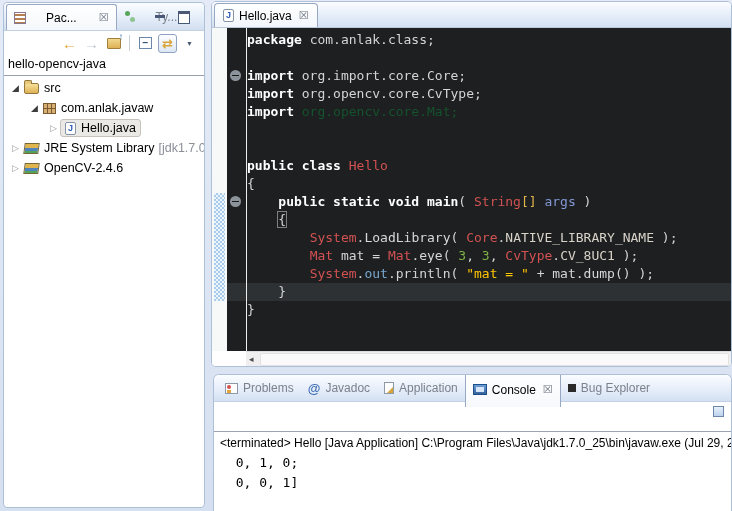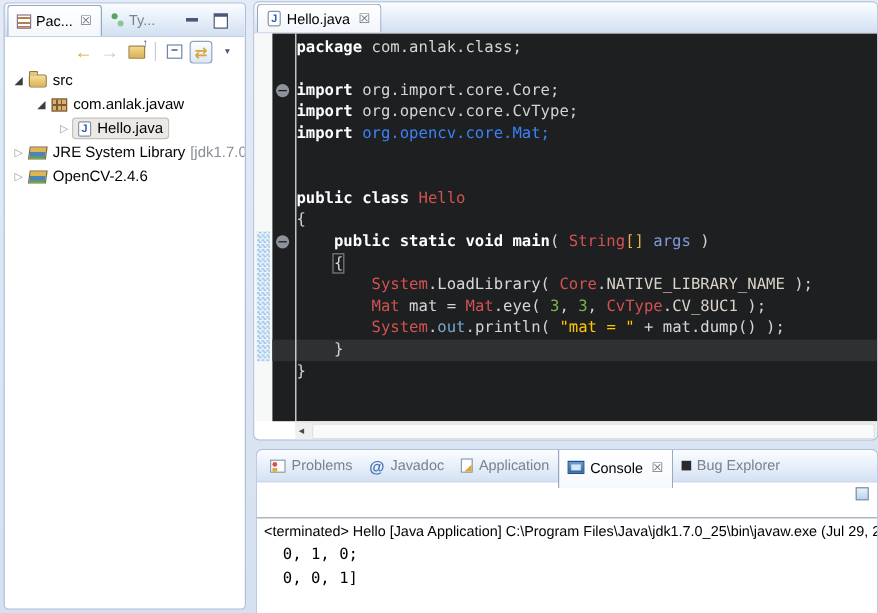--- a/index.html
+++ b/index.html
@@ -7,21 +7,21 @@
     position:relative;width:732px;height:511px;overflow:hidden;
     background:linear-gradient(#e4ebf7,#d5e0f0);
     font-family:"Liberation Sans","DejaVu Sans",sans-serif;
     -webkit-font-smoothing:antialiased;
   }
   
   #left-panel{position:absolute;left:3px;top:2px;width:202px;height:506px;background:#fff;
     border:1px solid #aebfd8;border-radius:4px;box-sizing:border-box;overflow:hidden}
   .lp-tabbar{height:27px;display:flex;align-items:stretch;position:relative;
     background:linear-gradient(#fbfdff,#e4edf9 55%,#d2dff0);border-bottom:1px solid #c3d0e4;border-radius:4px 4px 0 0}
-  .vtab{display:flex;align-items:center;gap:4px;padding:0 7px;font-size:12px;color:#7b828c;white-space:nowrap}
+  .vtab{display:flex;align-items:center;gap:20px;padding:0 7px;font-size:12px;color:#7b828c;white-space:nowrap}
   .vtab.active{background:linear-gradient(#ffffff,#f4f7fb);border:1px solid #98a8c2;border-bottom:none;
     border-radius:3px 3px 0 0;color:#000;margin:1px 0 0 2px}
   .tclose{color:#6d7683;font-size:11px;margin-left:2px}
   .win-btns{position:absolute;right:14px;top:8px;display:flex;gap:13px;align-items:flex-start}
   .win-min{width:10px;height:3px;background:#4a5878;margin-top:4px}
   .win-max{width:10px;height:9px;border:1px solid #4a5878;border-top:3px solid #4a5878;background:#fff}
   .i-pkgexplorer{width:12px;height:12px;border:1px solid #87778f;box-sizing:border-box;
     background:repeating-linear-gradient(#ffffff 0 1px,#b5804e 1px 3px,#ffffff 3px 4px)}
   .i-typehier{width:12px;height:12px;position:relative}
   .i-typehier::before{content:"";position:absolute;left:1px;top:0;width:5px;height:5px;border-radius:50%;background:#58a55c}
@@ -148,20 +148,21 @@
     <span class="tbtn">
       <span class="g-collapse">−</span>
       </span>
     <span class="tbtn pressed">
       <span class="g-link">⇄</span>
       </span>
     <span class="tbtn">
       <span class="g-menu">▼</span>
       </span>
   </div>
+  <div class="lp-project">hello-opencv-java</div>
   <div id="lp-tree">
       <div class="trow" style="padding-left: 5px;">
         <span class="texp open">◢</span>
         <span class="twrap">
           <span class="ticon i-pkgfolder"></span>
           <span class="tlabel">src</span>
         </span>
       </div>
       <div class="trow" style="padding-left: 24px;">
         <span class="texp open">◢</span>
@@ -207,21 +208,21 @@
     <div class="ed-ruler"></div>
     <div id="range-ind" style="top: 165px; height: 108px;"></div>
     <div class="ed-dark"></div>
     <div id="cur-hl" style="top: 255px;"></div>
     <div class="ed-sep"></div>
     <div id="ed-code">
         <div class="cl"><span class="tok-kw" style="color: rgb(255, 255, 255);">package </span><span class="tok-pl" style="color: rgb(211, 212, 214);">com.anlak.class;</span></div>
         <div class="cl"></div>
         <div class="cl"><span class="tok-kw" style="color: rgb(255, 255, 255);">import </span><span class="tok-pl" style="color: rgb(211, 212, 214);">org.import.core.Core;</span></div>
         <div class="cl"><span class="tok-kw" style="color: rgb(255, 255, 255);">import </span><span class="tok-pl" style="color: rgb(211, 212, 214);">org.opencv.core.CvType;</span></div>
-        <div class="cl"><span class="tok-kw" style="color: rgb(255, 255, 255);">import </span><span class="tok-pl" style="color: #3b82f6;">org.opencv.core.Mat;</span></div>
+        <div class="cl"><span class="tok-kw" style="color: rgb(255, 255, 255);">import </span><span class="tok-pl" style="color: #14532d;">org.opencv.core.Mat;</span></div>
         <div class="cl"></div>
         <div class="cl"></div>
         <div class="cl"><span class="tok-kw" style="color: rgb(255, 255, 255);">public class </span><span class="tok-ty" style="color: rgb(210, 82, 82);">Hello</span></div>
         <div class="cl"><span class="tok-pl" style="color: rgb(211, 212, 214);">{</span></div>
         <div class="cl"><span class="tok-pl" style="color: rgb(211, 212, 214);">    </span><span class="tok-kw" style="color: rgb(255, 255, 255);">public static void main</span><span class="tok-pl" style="color: rgb(211, 212, 214);">( </span><span class="tok-ty" style="color: rgb(210, 82, 82);">String</span><span class="tok-brk" style="color: rgb(227, 181, 74);">[]</span><span class="tok-pl" style="color: rgb(211, 212, 214);"> </span><span class="tok-prm" style="color: rgb(131, 152, 214);">args</span><span class="tok-pl" style="color: rgb(211, 212, 214);"> )</span></div>
         <div class="cl"><span class="tok-pl" style="color: rgb(211, 212, 214);">    </span><span class="tok-match" style="color: rgb(211, 212, 214);">{</span></div>
         <div class="cl"><span class="tok-pl" style="color: rgb(211, 212, 214);">        </span><span class="tok-ty" style="color: rgb(210, 82, 82);">System</span><span class="tok-pl" style="color: rgb(211, 212, 214);">.</span><span class="tok-mth" style="color: rgb(216, 216, 216);">LoadLibrary</span><span class="tok-pl" style="color: rgb(211, 212, 214);">( </span><span class="tok-ty" style="color: rgb(210, 82, 82);">Core</span><span class="tok-pl" style="color: rgb(211, 212, 214);">.</span><span class="tok-cst" style="color: rgb(216, 210, 200);">NATIVE_LIBRARY_NAME</span><span class="tok-pl" style="color: rgb(211, 212, 214);"> );</span></div>
         <div class="cl"><span class="tok-pl" style="color: rgb(211, 212, 214);">        </span><span class="tok-ty" style="color: rgb(210, 82, 82);">Mat</span><span class="tok-pl" style="color: rgb(211, 212, 214);"> mat = </span><span class="tok-ty" style="color: rgb(210, 82, 82);">Mat</span><span class="tok-pl" style="color: rgb(211, 212, 214);">.</span><span class="tok-mth" style="color: rgb(216, 216, 216);">eye</span><span class="tok-pl" style="color: rgb(211, 212, 214);">( </span><span class="tok-num" style="color: rgb(127, 179, 71);">3</span><span class="tok-pl" style="color: rgb(211, 212, 214);">, </span><span class="tok-num" style="color: rgb(127, 179, 71);">3</span><span class="tok-pl" style="color: rgb(211, 212, 214);">, </span><span class="tok-ty" style="color: rgb(210, 82, 82);">CvType</span><span class="tok-pl" style="color: rgb(211, 212, 214);">.</span><span class="tok-cst" style="color: rgb(216, 210, 200);">CV_8UC1</span><span class="tok-pl" style="color: rgb(211, 212, 214);"> );</span></div>
         <div class="cl"><span class="tok-pl" style="color: rgb(211, 212, 214);">        </span><span class="tok-ty" style="color: rgb(210, 82, 82);">System</span><span class="tok-pl" style="color: rgb(211, 212, 214);">.</span><span class="tok-fld" style="color: rgb(121, 168, 205);">out</span><span class="tok-pl" style="color: rgb(211, 212, 214);">.println</span><span class="tok-pl" style="color: rgb(211, 212, 214);">( </span><span class="tok-str" style="color: rgb(255, 198, 0);">"mat = "</span><span class="tok-pl" style="color: rgb(211, 212, 214);"> + mat.</span><span class="tok-mth" style="color: rgb(216, 216, 216);">dump</span><span class="tok-pl" style="color: rgb(211, 212, 214);">() );</span></div>
         <div class="cl"><span class="tok-pl" style="color: rgb(211, 212, 214);">    }</span></div>

